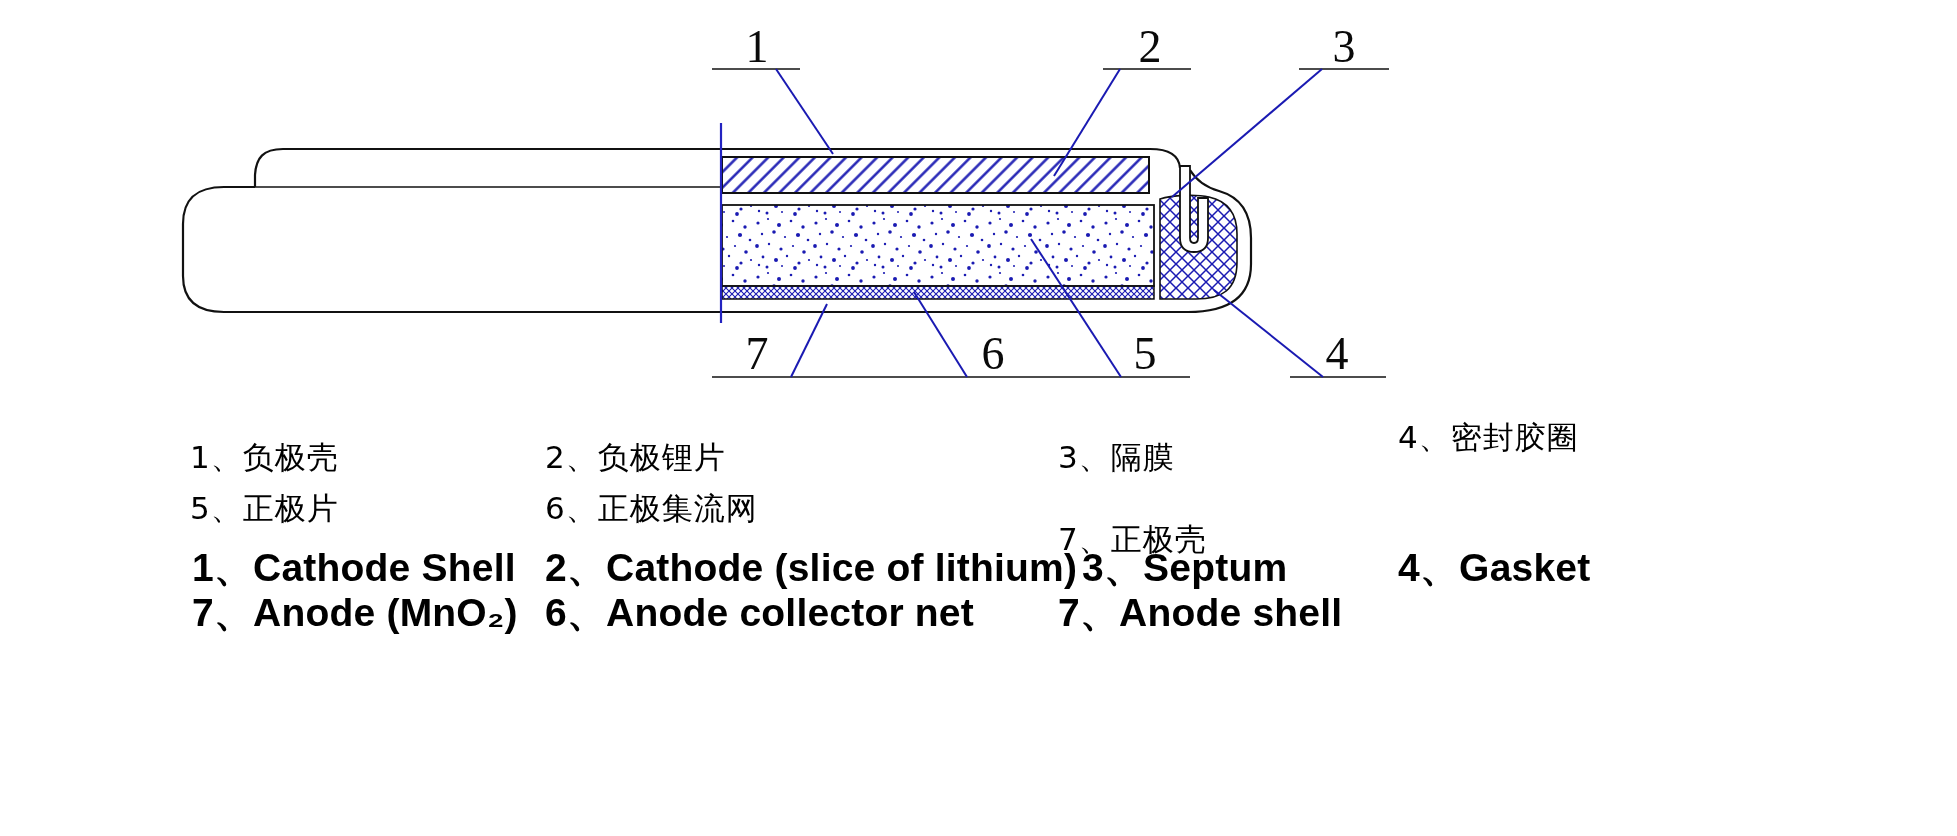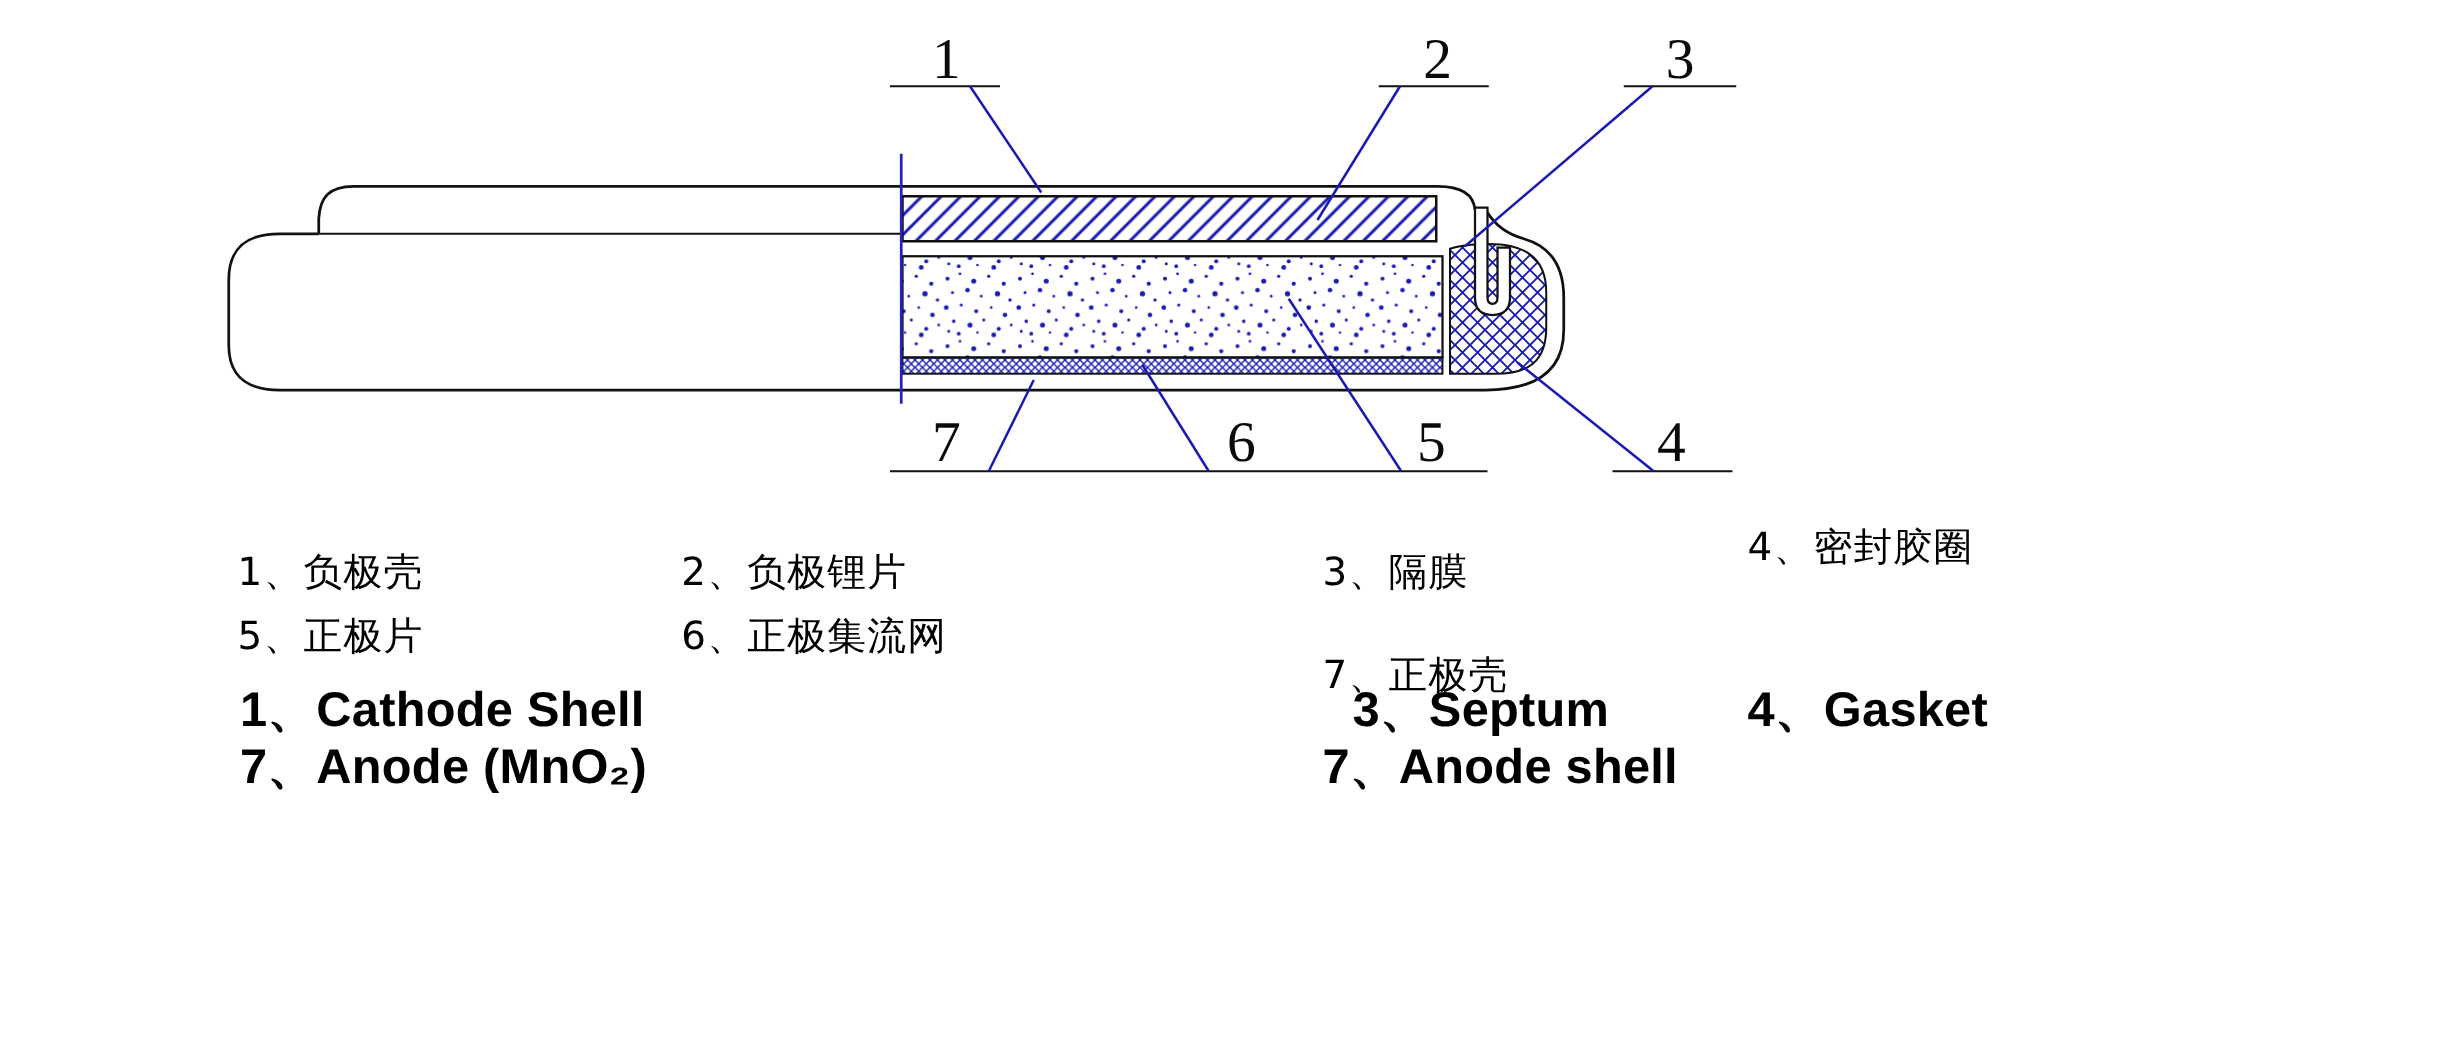--- a/index.html
+++ b/index.html
@@ -127,19 +127,21 @@
   <span class="legend-item zh" style="left:190px;top:437px;">1、负极壳</span>
   <span class="legend-item zh" style="left:545px;top:437px;">2、负极锂片</span>
   <span class="legend-item zh" style="left:1058px;top:437px;">3、隔膜</span>
   <span class="legend-item zh" style="left:1398px;top:417px;">4、密封胶圈</span>
 
   <span class="legend-item zh" style="left:190px;top:488px;">5、正极片</span>
   <span class="legend-item zh" style="left:545px;top:488px;">6、正极集流网</span>
   <span class="legend-item zh" style="left:1058px;top:488px;margin-top:31px;">7、正极壳</span>
 
   <span class="legend-item en" style="left:192px;top:541px;">1、Cathode Shell</span>
+  <span class="legend-item en" style="left:545px;top:541px;">2、Cathode (slice of lithium)</span>
   <span class="legend-item en" style="left:1058px;top:541px;margin-left:24px;">3、Septum</span>
   <span class="legend-item en" style="left:1398px;top:541px;">4、Gasket</span>
 
   <span class="legend-item en" style="left:192px;top:586px;">7、Anode (MnO₂)</span>
+  <span class="legend-item en" style="left:545px;top:586px;">6、Anode collector net</span>
   <span class="legend-item en" style="left:1058px;top:586px;">7、Anode shell</span>
 
 </div>
 
 </body></html>

